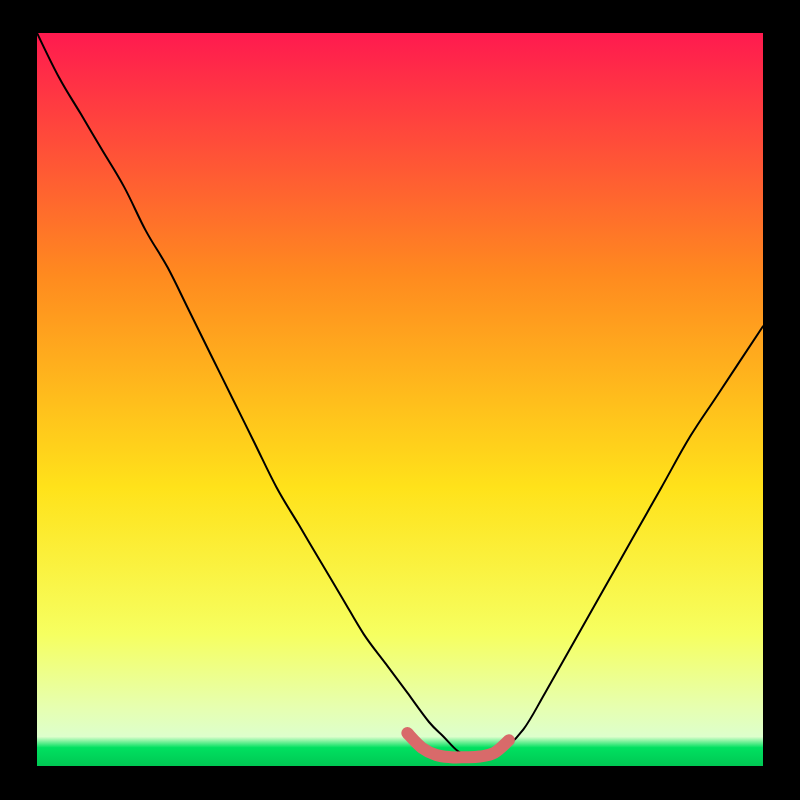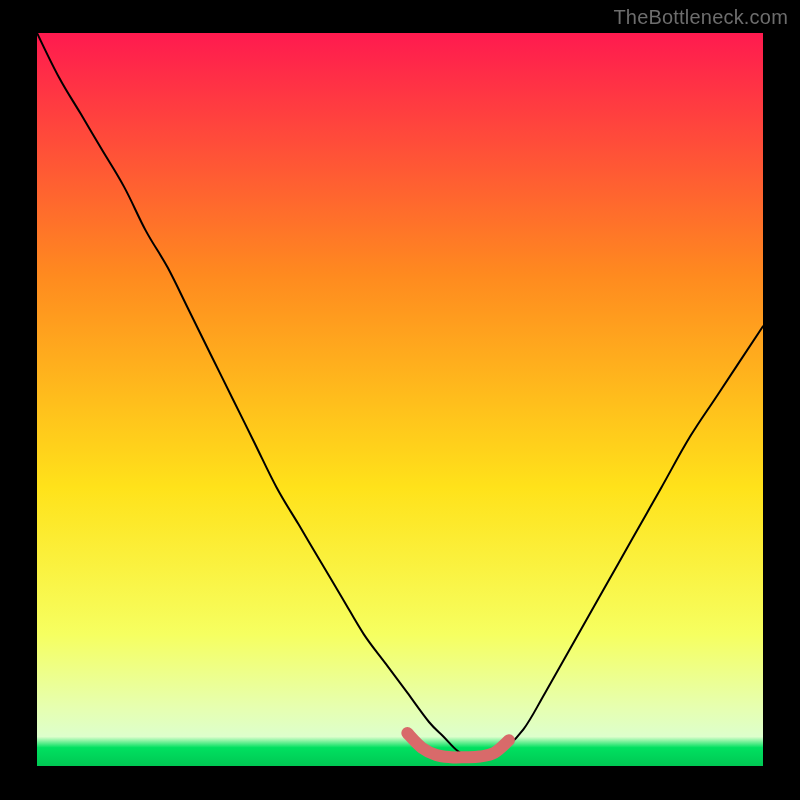--- a/index.html
+++ b/index.html
@@ -39,21 +39,20 @@
     display: block;
     width: 726px;
     height: 733px;
   }
 </style>
 </head>
 <body>
 
 <div class="frame">
 
-  <div class="watermark">TheBottleneck.com</div>
 
   <div class="plot">
     <svg viewBox="0 0 726 733" preserveAspectRatio="none">
       <defs>
         <linearGradient id="bgGrad" x1="0" y1="0" x2="0" y2="1">
           <stop offset="0%" stop-color="#ff1a4f"></stop>
           <stop offset="33%" stop-color="#ff8a1f"></stop>
           <stop offset="62%" stop-color="#ffe21a"></stop>
           <stop offset="82%" stop-color="#f6ff60"></stop>
           <stop offset="92%" stop-color="#e6ffb0"></stop>

